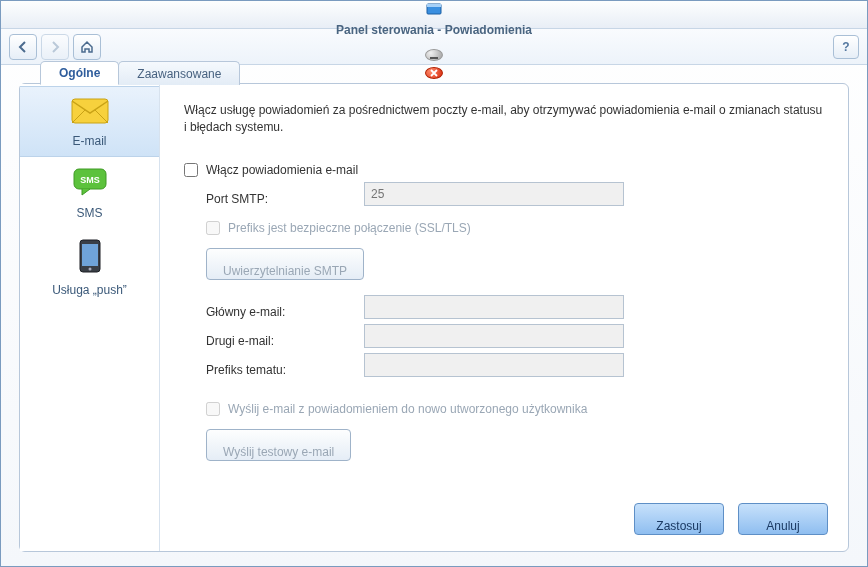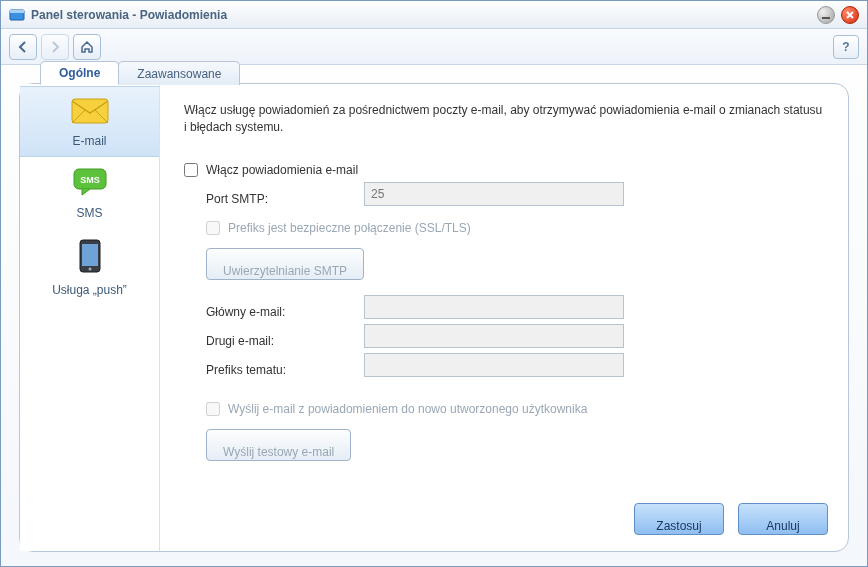--- a/index.html
+++ b/index.html
@@ -1,30 +1,30 @@
 <!DOCTYPE html>
 <html><head>
 <meta charset="utf-8">
 <style>
 * { box-sizing: border-box; margin: 0; padding: 0; }
 body { font-family: Verdana, Tahoma, sans-serif; font-size: 12px; color: #333; background: #fff; }
 .window { width: 868px; height: 567px; border: 1px solid #7a9bbf; background: linear-gradient(#fff,#f4f7fb); position: relative; }
-.titlebar { height: 28px; background: linear-gradient(#fdfefe,#e8eef6); border-bottom: 1px solid #c7d6e6; display: flex; align-items: center; padding: 0 8px; gap: 6px; }
+.titlebar { height: 28px; background: linear-gradient(#fdfefe,#e8eef6); border-bottom: 1px solid #c7d6e6; display: flex; align-items: center; padding: 0 8px; gap: 6px; flex-direction: column; }
 .title-icon { width: 16px; height: 16px; display: inline-block; }
 .title-text { font-weight: bold; color: #4a6581; font-size: 12px; }
 .title-spacer { flex: 1; }
 .title-btn { width: 18px; height: 18px; border-radius: 50%; display: flex; align-items: center; justify-content: center; cursor: pointer; border: 1px solid #999; }
 .btn-min { background: radial-gradient(circle at 30% 30%, #f0f0f0, #a0a0a0); }
 .btn-close { background: radial-gradient(circle at 30% 30%, #ff8a6b, #d82b0e); border-color: #b02000; }
 .toolbar { height: 36px; background: linear-gradient(#f9fbfe,#edf3fa); border-bottom: 1px solid #c7d6e6; display: flex; align-items: center; padding: 0 8px; gap: 4px; }
 .nav-btn { width: 28px; height: 26px; border: 1px solid #a9bfd6; border-radius: 4px; background: linear-gradient(#fff,#e6eef7); display: flex; align-items: center; justify-content: center; cursor: pointer; }
 .nav-btn.disabled { opacity: .55; cursor: default; }
 .tb-spacer { flex: 1; }
 .help-btn { width: 26px; height: 24px; border: 1px solid #a9bfd6; border-radius: 4px; background: linear-gradient(#fff,#e6eef7); display: flex; align-items: center; justify-content: center; color: #5478a0; font-weight: bold; cursor: pointer; }
-.content-wrap { position: absolute; left: 18px; right: 18px; top: 82px; bottom: 14px; border: 1px solid #b7c7da; background: #fff; border-radius: 14px; }
+.content-wrap { position: absolute; left: 18px; right: 18px; top: 82px; bottom: 14px; border: 1px solid #b7c7da; background: #fff; border-radius: 6px; }
 .tabstrip { position: absolute; top: -23px; left: 20px; display: flex; gap: 0; }
 .tab { height: 24px; padding: 0 18px; border: 1px solid #b7c7da; border-bottom: none; border-radius: 5px 5px 0 0; background: linear-gradient(#f5f9fd,#e3ecf6); display: flex; align-items: center; margin-right: -1px; color: #486280; cursor: pointer; }
 .tab.active { background: #fff; color: #2f5d9c; font-weight: bold; position: relative; z-index: 2; border-bottom: 1px solid #fff; }
 .body2 { display: flex; height: 100%; }
 .sidebar { width: 140px; border-right: 1px solid #d7e2ee; padding-top: 2px; background: #fff; }
 .side-item { text-align: center; padding: 10px 4px 8px; cursor: pointer; }
 .side-item.selected { background: linear-gradient(#e9f2fc,#cfe3f7); border-top: 1px solid #bcd3ea; border-bottom: 1px solid #bcd3ea; }
 .side-label { display: block; margin-top: 6px; color: #3b5979; font-size: 12px; }
 .side-icon { display: inline-block; }
 .main { flex: 1; padding: 18px 20px 16px 24px; position: relative; }

